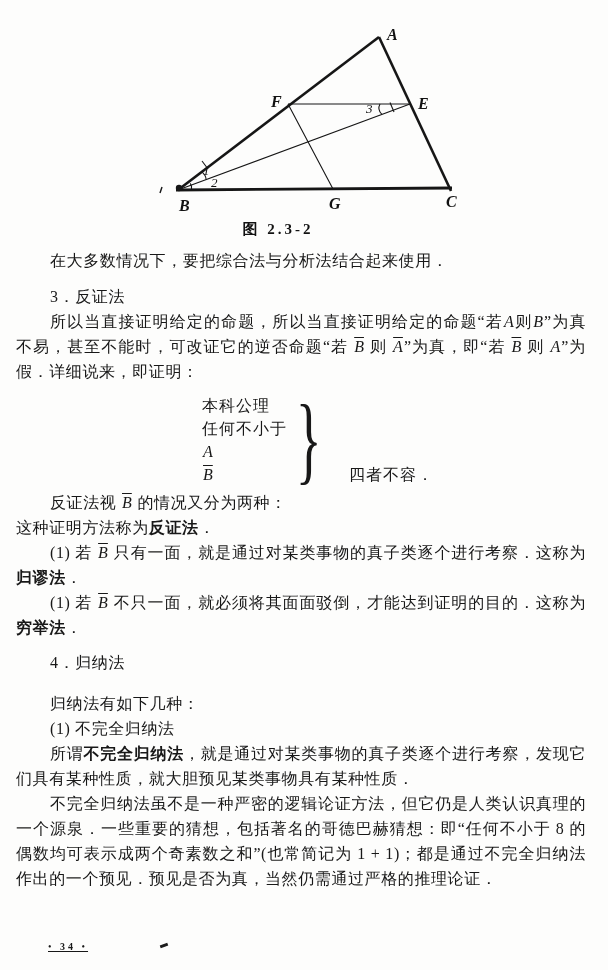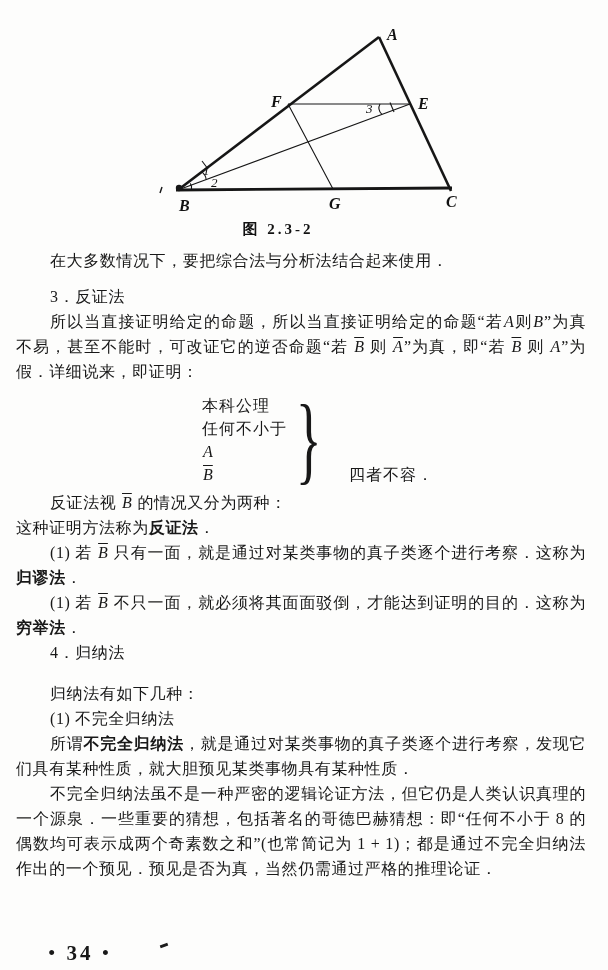--- a/index.html
+++ b/index.html
@@ -14,21 +14,21 @@
   .ov{text-decoration:overline;}
   .bld{font-weight:bold;}
   .brace-block{display:flex;align-items:flex-end;margin:8px 0 4px 186px;
                line-height:23px;text-align:left;letter-spacing:1px;}
   .brace-items{display:flex;flex-direction:column;}
   .brace-items .b-item{height:23px;}
   .brace-glyph{display:inline-block;font-size:98px;line-height:94px;
                transform:scaleX(0.55);transform-origin:center;margin:0 0 0 -2px;
                font-family:"Liberation Serif",serif;}
   .brace-tail{margin-left:16px;}
-  .page-number{position:absolute;left:48px;top:941px;font-size:21px;letter-spacing:3px;}
+  .page-number{position:absolute;left:48px;top:941px;font-size:10px;letter-spacing:3px;text-decoration:underline;}
   .speck{position:absolute;background:#1c1c1c;}
   .fig-line{stroke:#161616;fill:none;}
   .vlabel{font:italic bold 16px "Liberation Serif","DejaVu Serif",serif;fill:#121212;}
   .anum{font:italic 13px "Liberation Serif","DejaVu Serif",serif;fill:#121212;}
   .fig-caption{font:bold 15px "Liberation Serif","DejaVu Serif",serif;fill:#121212;letter-spacing:3px;}
 </style>
 </head>
 <body>
 
 <div class="page">
@@ -81,21 +81,21 @@
         <div class="b-item"><span class="mi ov">B</span></div>
       </div>
       <span class="brace-glyph">}</span>
       <div class="brace-tail"><span>四者不容．</span></div>
     </div>
 
     <p class="para indent"><span>反证法视 </span><span class="mi ov">B</span><span> 的情况又分为两种：</span></p>
     <p class="para"><span>这种证明方法称为</span><span class="bld">反证法</span><span>．</span></p>
     <p class="para indent"><span>(1) 若 </span><span class="mi ov">B</span><span> 只有一面，就是通过对某类事物的真子类逐个进行考察．这称为</span><span class="bld">归谬法</span><span>．</span></p>
     <p class="para indent"><span>(1) 若 </span><span class="mi ov">B</span><span> 不只一面，就必须将其面面驳倒，才能达到证明的目的．这称为</span><span class="bld">穷举法</span><span>．</span></p>
-    <p class="para indent" style="margin-top:0"><span>4．归纳法</span></p>
+    <p class="para indent" style="margin-top:10px"><span>4．归纳法</span></p>
     <p class="para indent" style="margin-top:16px"><span>归纳法有如下几种：</span></p>
     <p class="para indent"><span>(1) 不完全归纳法</span></p>
     <p class="para indent"><span>所谓</span><span class="bld">不完全归纳法</span><span>，就是通过对某类事物的真子类逐个进行考察，发现它们具有某种性质，就大胆预见某类事物具有某种性质．</span></p>
     <p class="para indent"><span>不完全归纳法虽不是一种严密的逻辑论证方法，但它仍是人类认识真理的一个源泉．一些重要的猜想，包括著名的哥德巴赫猜想：即“任何不小于 8 的偶数均可表示成两个奇素数之和”(也常简记为 1 + 1)；都是通过不完全归纳法作出的一个预见．预见是否为真，当然仍需通过严格的推理论证．</span></p>
   </div>
 
   <div class="page-number"><span>• </span><span class="bld">34</span><span> •</span></div>
   <div class="speck" style="left:160px;top:944px;width:8px;height:3px;transform:rotate(-20deg)"></div>
 </div>
 

